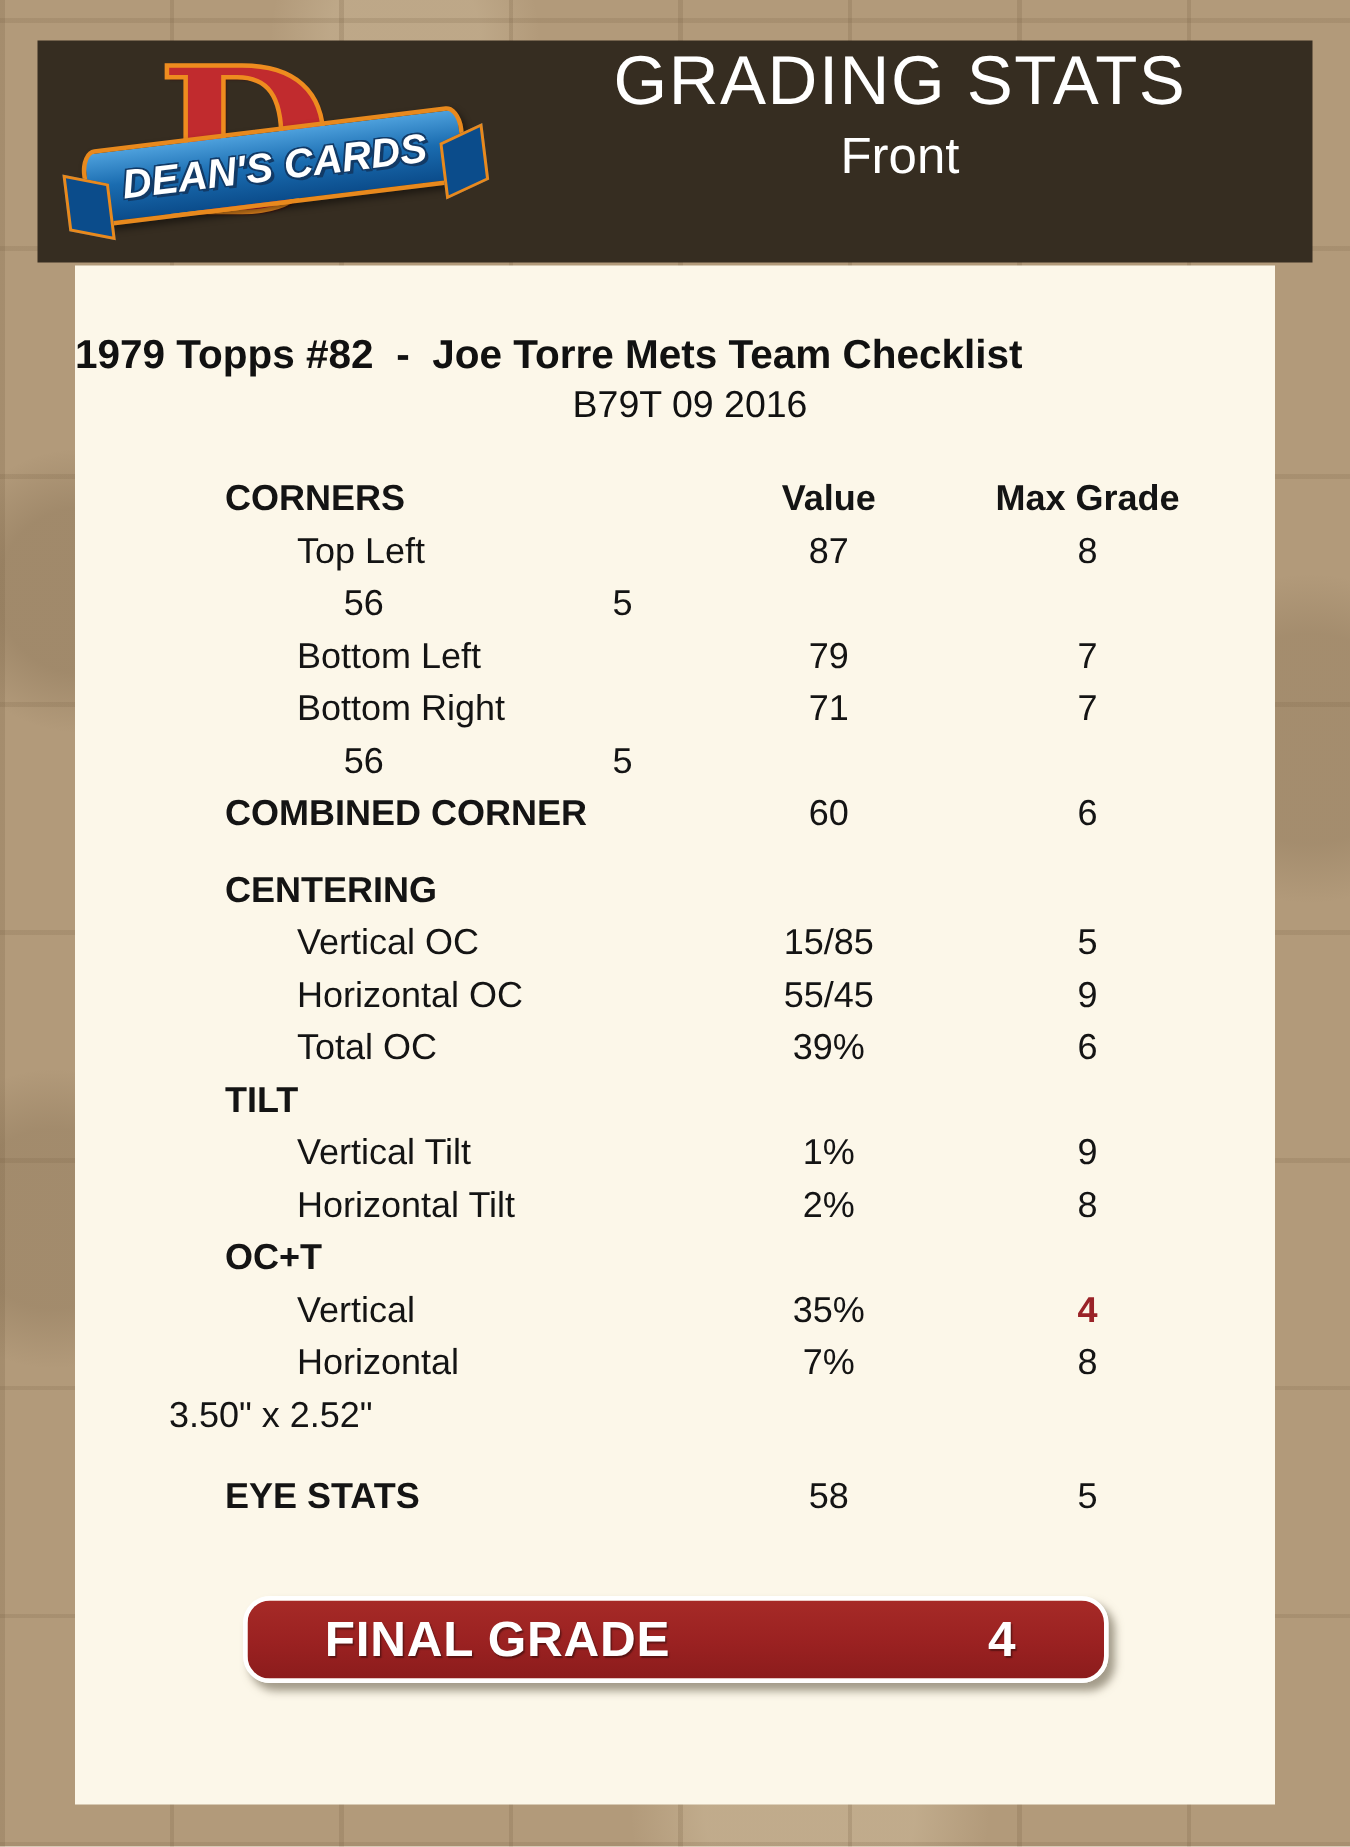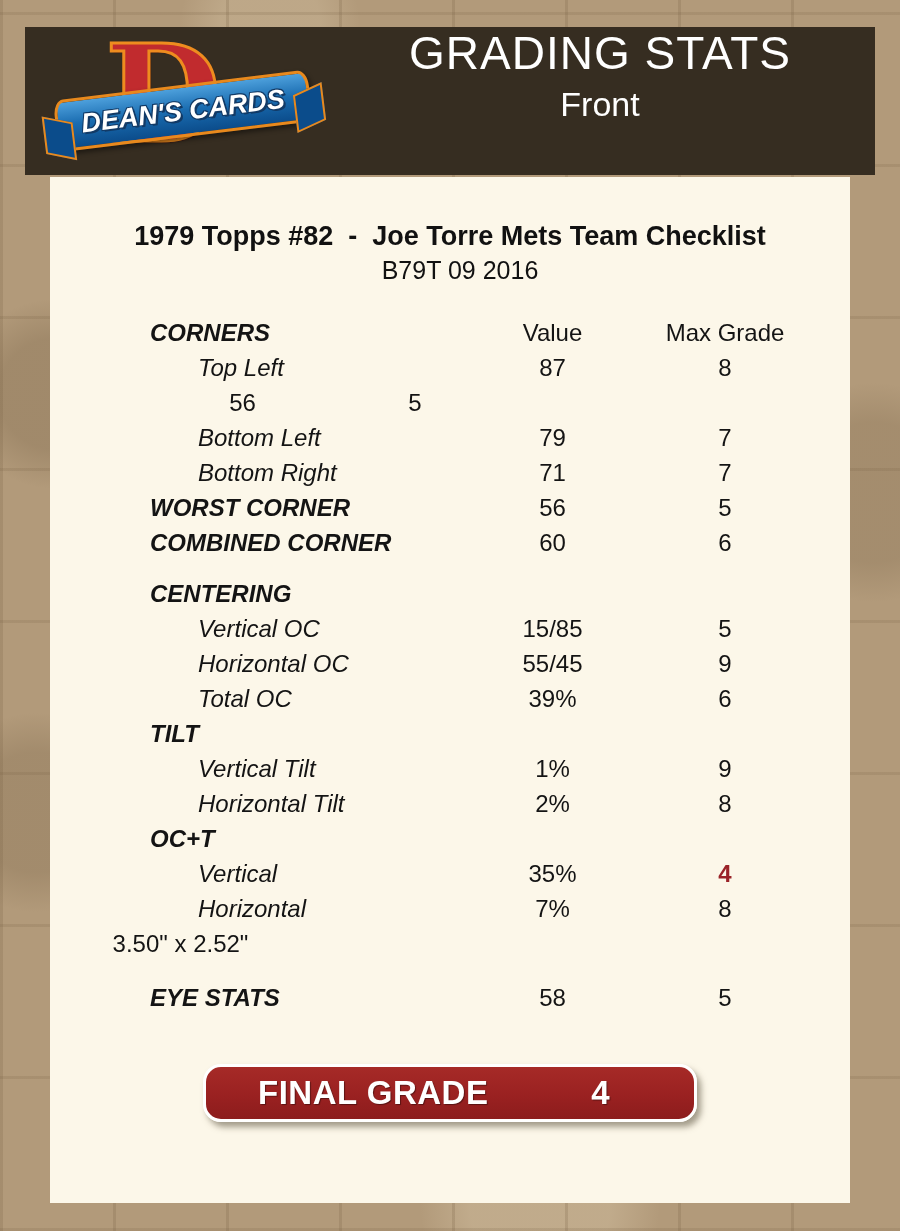--- a/index.html
+++ b/index.html
@@ -54,48 +54,48 @@
   }
   .header-title { color:#ffffff; font-size:46px; letter-spacing:1px; line-height:1.15; }
   .header-sub   { color:#ffffff; font-size:34px; line-height:1.2; margin-top:4px; }
 
   
   .panel {
     position:absolute; left:50px; top:177px; width:800px; height:1026px;
     background:#fcf7e9; z-index:1; color:#141414;
   }
   .card-title {
-    margin-top:44px; text-align:center; font-weight:bold; font-size:27px;
+    margin-top:44px; text-align:left; font-weight:bold; font-size:27px;
     white-space:pre; color:#111;
   }
   .card-code { margin-top:4px; text-align:center; font-size:25px; color:#111;padding-left:20px; }
 
   
   .grading-table { margin-top:30px; padding-left:100px; }
   .t-row { display:flex; align-items:center; height:35px; }
   .cell { display:block; font-size:24px; color:#141414; }
-  .cell.label { width:310px;font-style:italic; }
+  .cell.label { width:310px; }
   .cell.value { width:185px; text-align:center; }
   .cell.grade { width:160px; text-align:center; }
   .sec { font-weight:bold; }
-  .colhead { font-weight:normal; }
+  .colhead { font-weight:bold; }
   .item { padding-left:48px; box-sizing:border-box; }
   .gap { margin-top:16px; }
   .gap-lg { margin-top:19px; }
   .red { color:#9a2328; font-weight:bold; }
   .wide { position:relative; left:-62px; white-space:pre; }
 
   
   .final-grade {
-    margin:49px auto 0 auto; width:494px; height:58px; box-sizing:border-box;
+    margin:49px auto 0 auto; width:577px; height:58px; box-sizing:border-box;
     background:linear-gradient(180deg,#a62a27 0%, #9a2121 55%, #8c1c1c 100%);
     border:3px solid #ffffff; border-radius:18px;
     box-shadow:4px 5px 6px rgba(90,80,60,0.55);
     display:flex; align-items:center; justify-content:space-between;
-    padding:0 84px 0 52px; cursor:default;
+    padding:0 58px 0 52px; cursor:default;
   }
   .final-grade .fg-label, .final-grade .fg-value {
     color:#ffffff; font-weight:bold; font-size:33px; letter-spacing:0.5px;
     text-shadow:1px 1px 1px rgba(0,0,0,0.4);
   }
 </style>
 </head>
 <body>
 
 <div class="page">
@@ -143,21 +143,20 @@
         <span class="cell grade">7</span>
       </div>
 
       <div class="t-row">
         <span class="cell label item">Bottom Right</span>
         <span class="cell value">71</span>
         <span class="cell grade">7</span>
       </div>
 
       <div class="t-row">
-        <span class="cell label sec">WORST CORNER</span>
         <span class="cell value">56</span>
         <span class="cell grade">5</span>
       </div>
 
       <div class="t-row">
         <span class="cell label sec">COMBINED CORNER</span>
         <span class="cell value">60</span>
         <span class="cell grade">6</span>
       </div>
 

